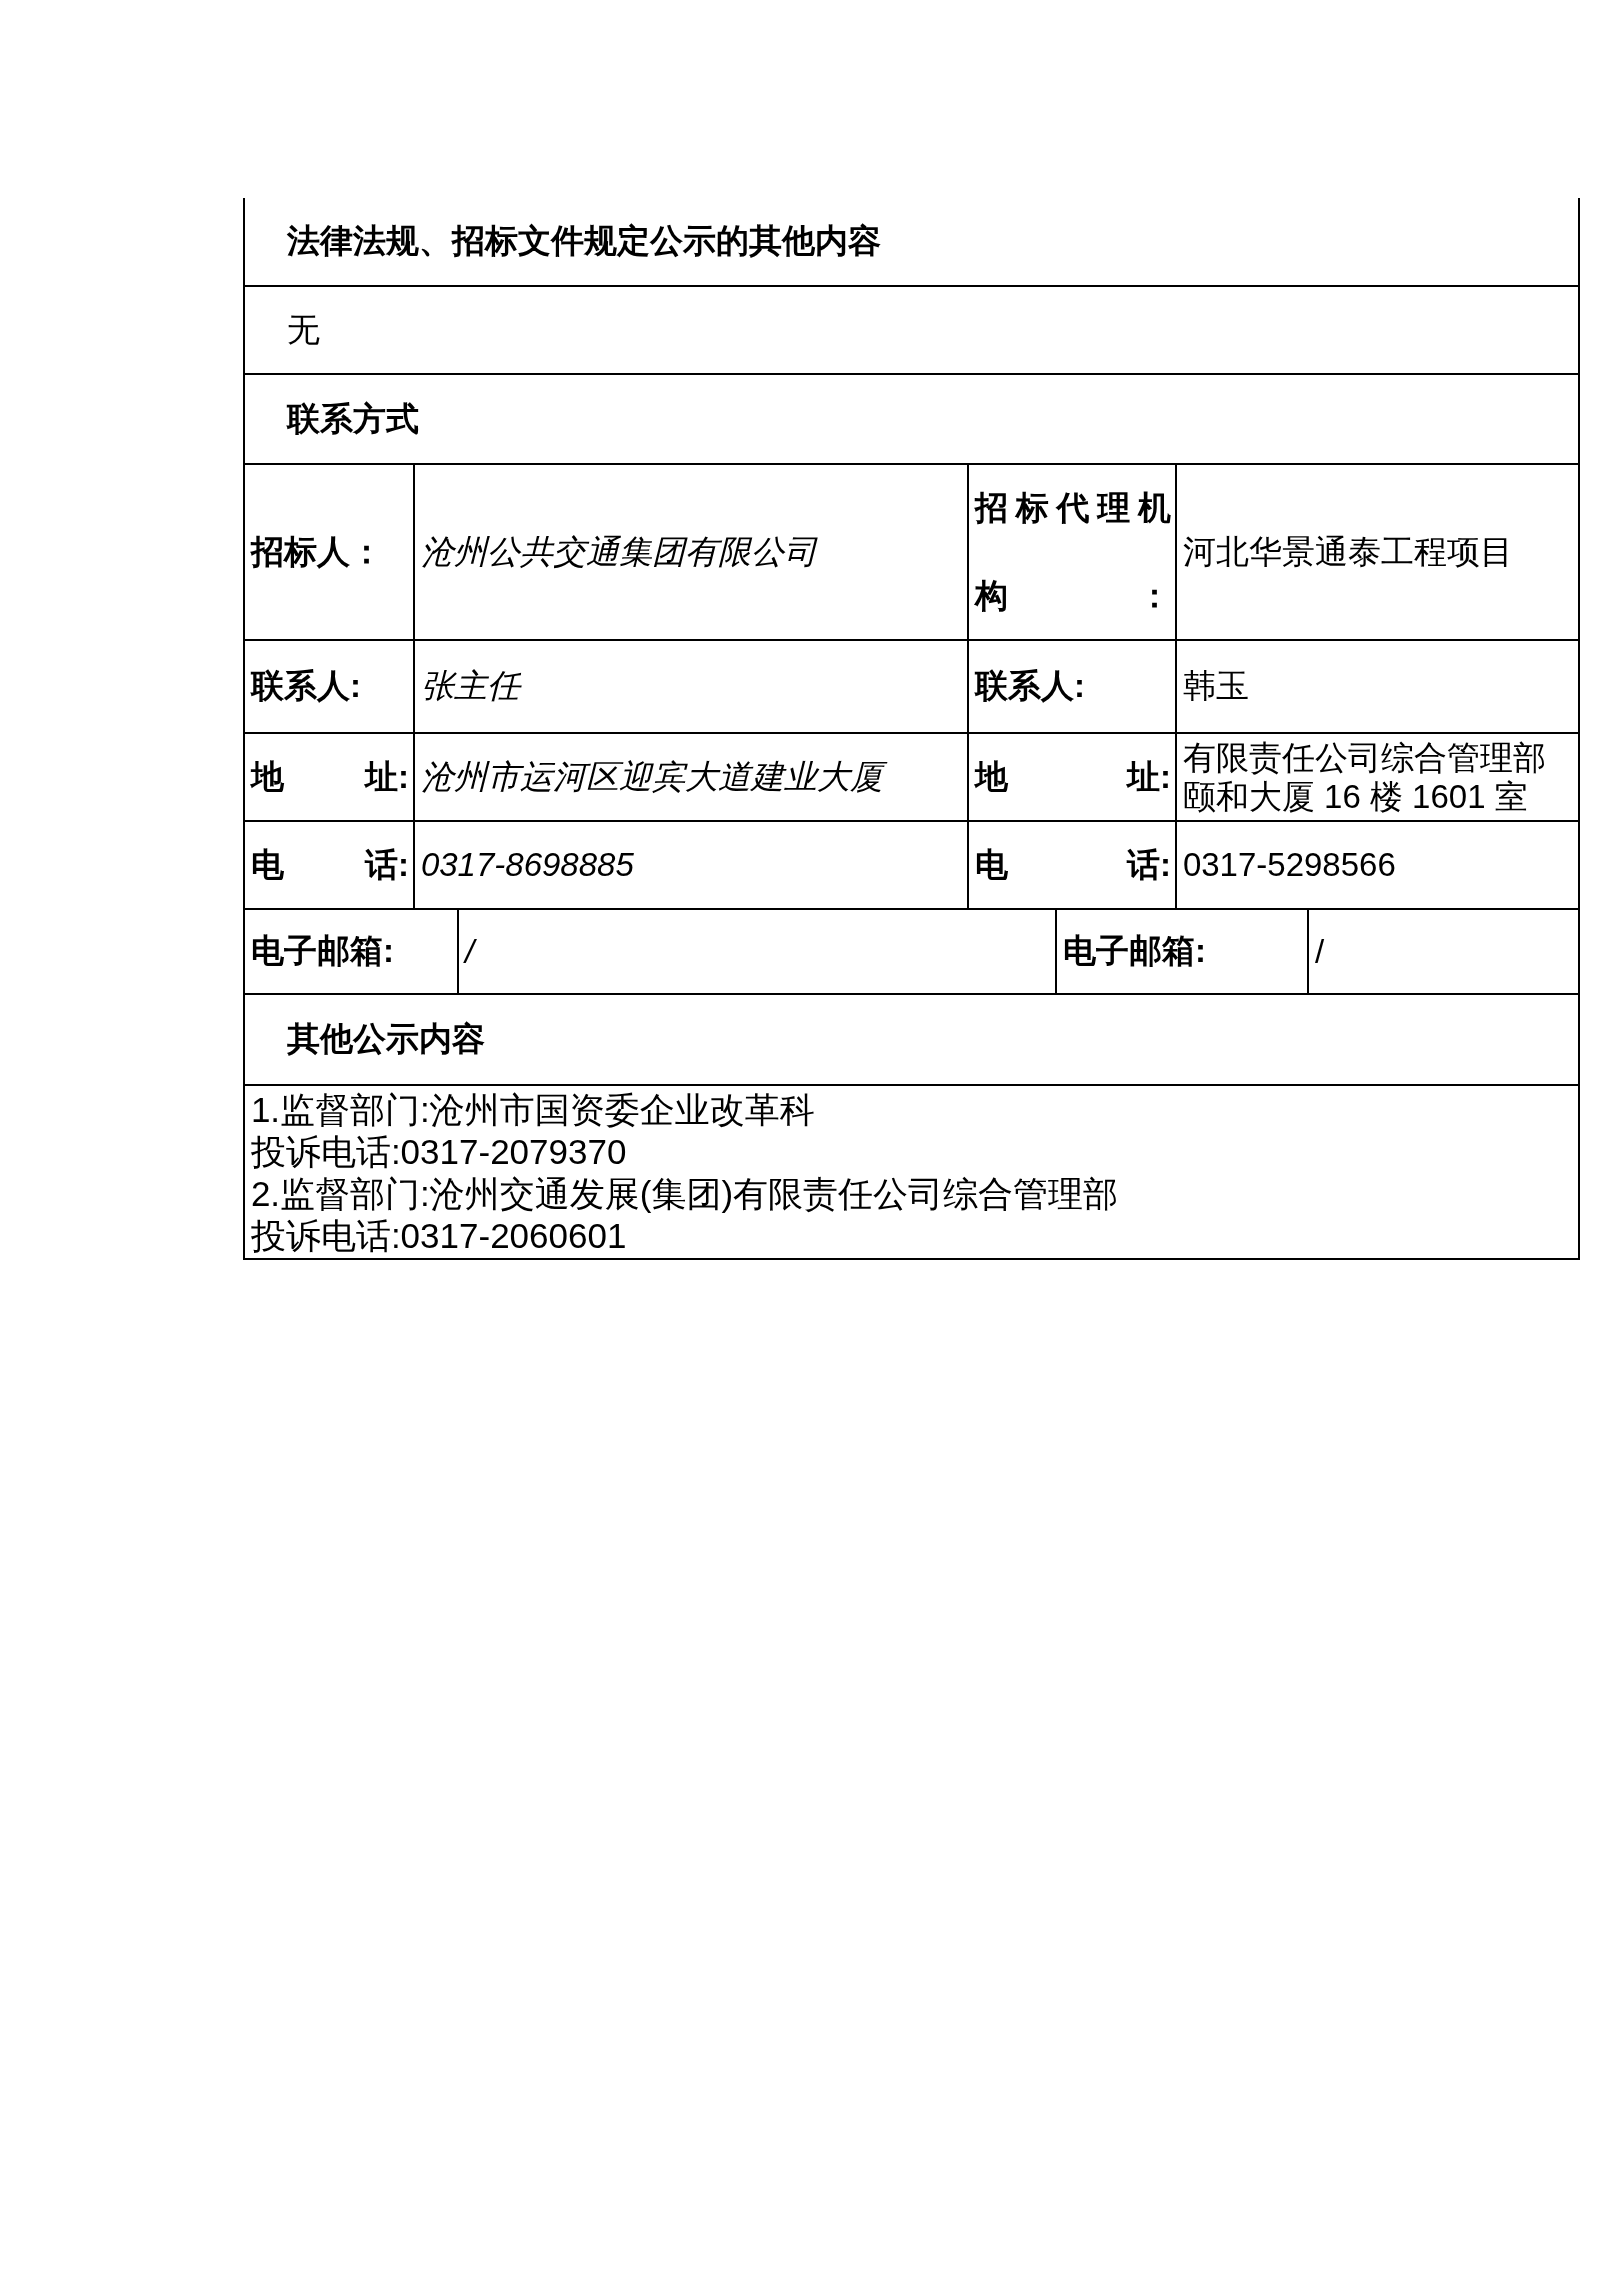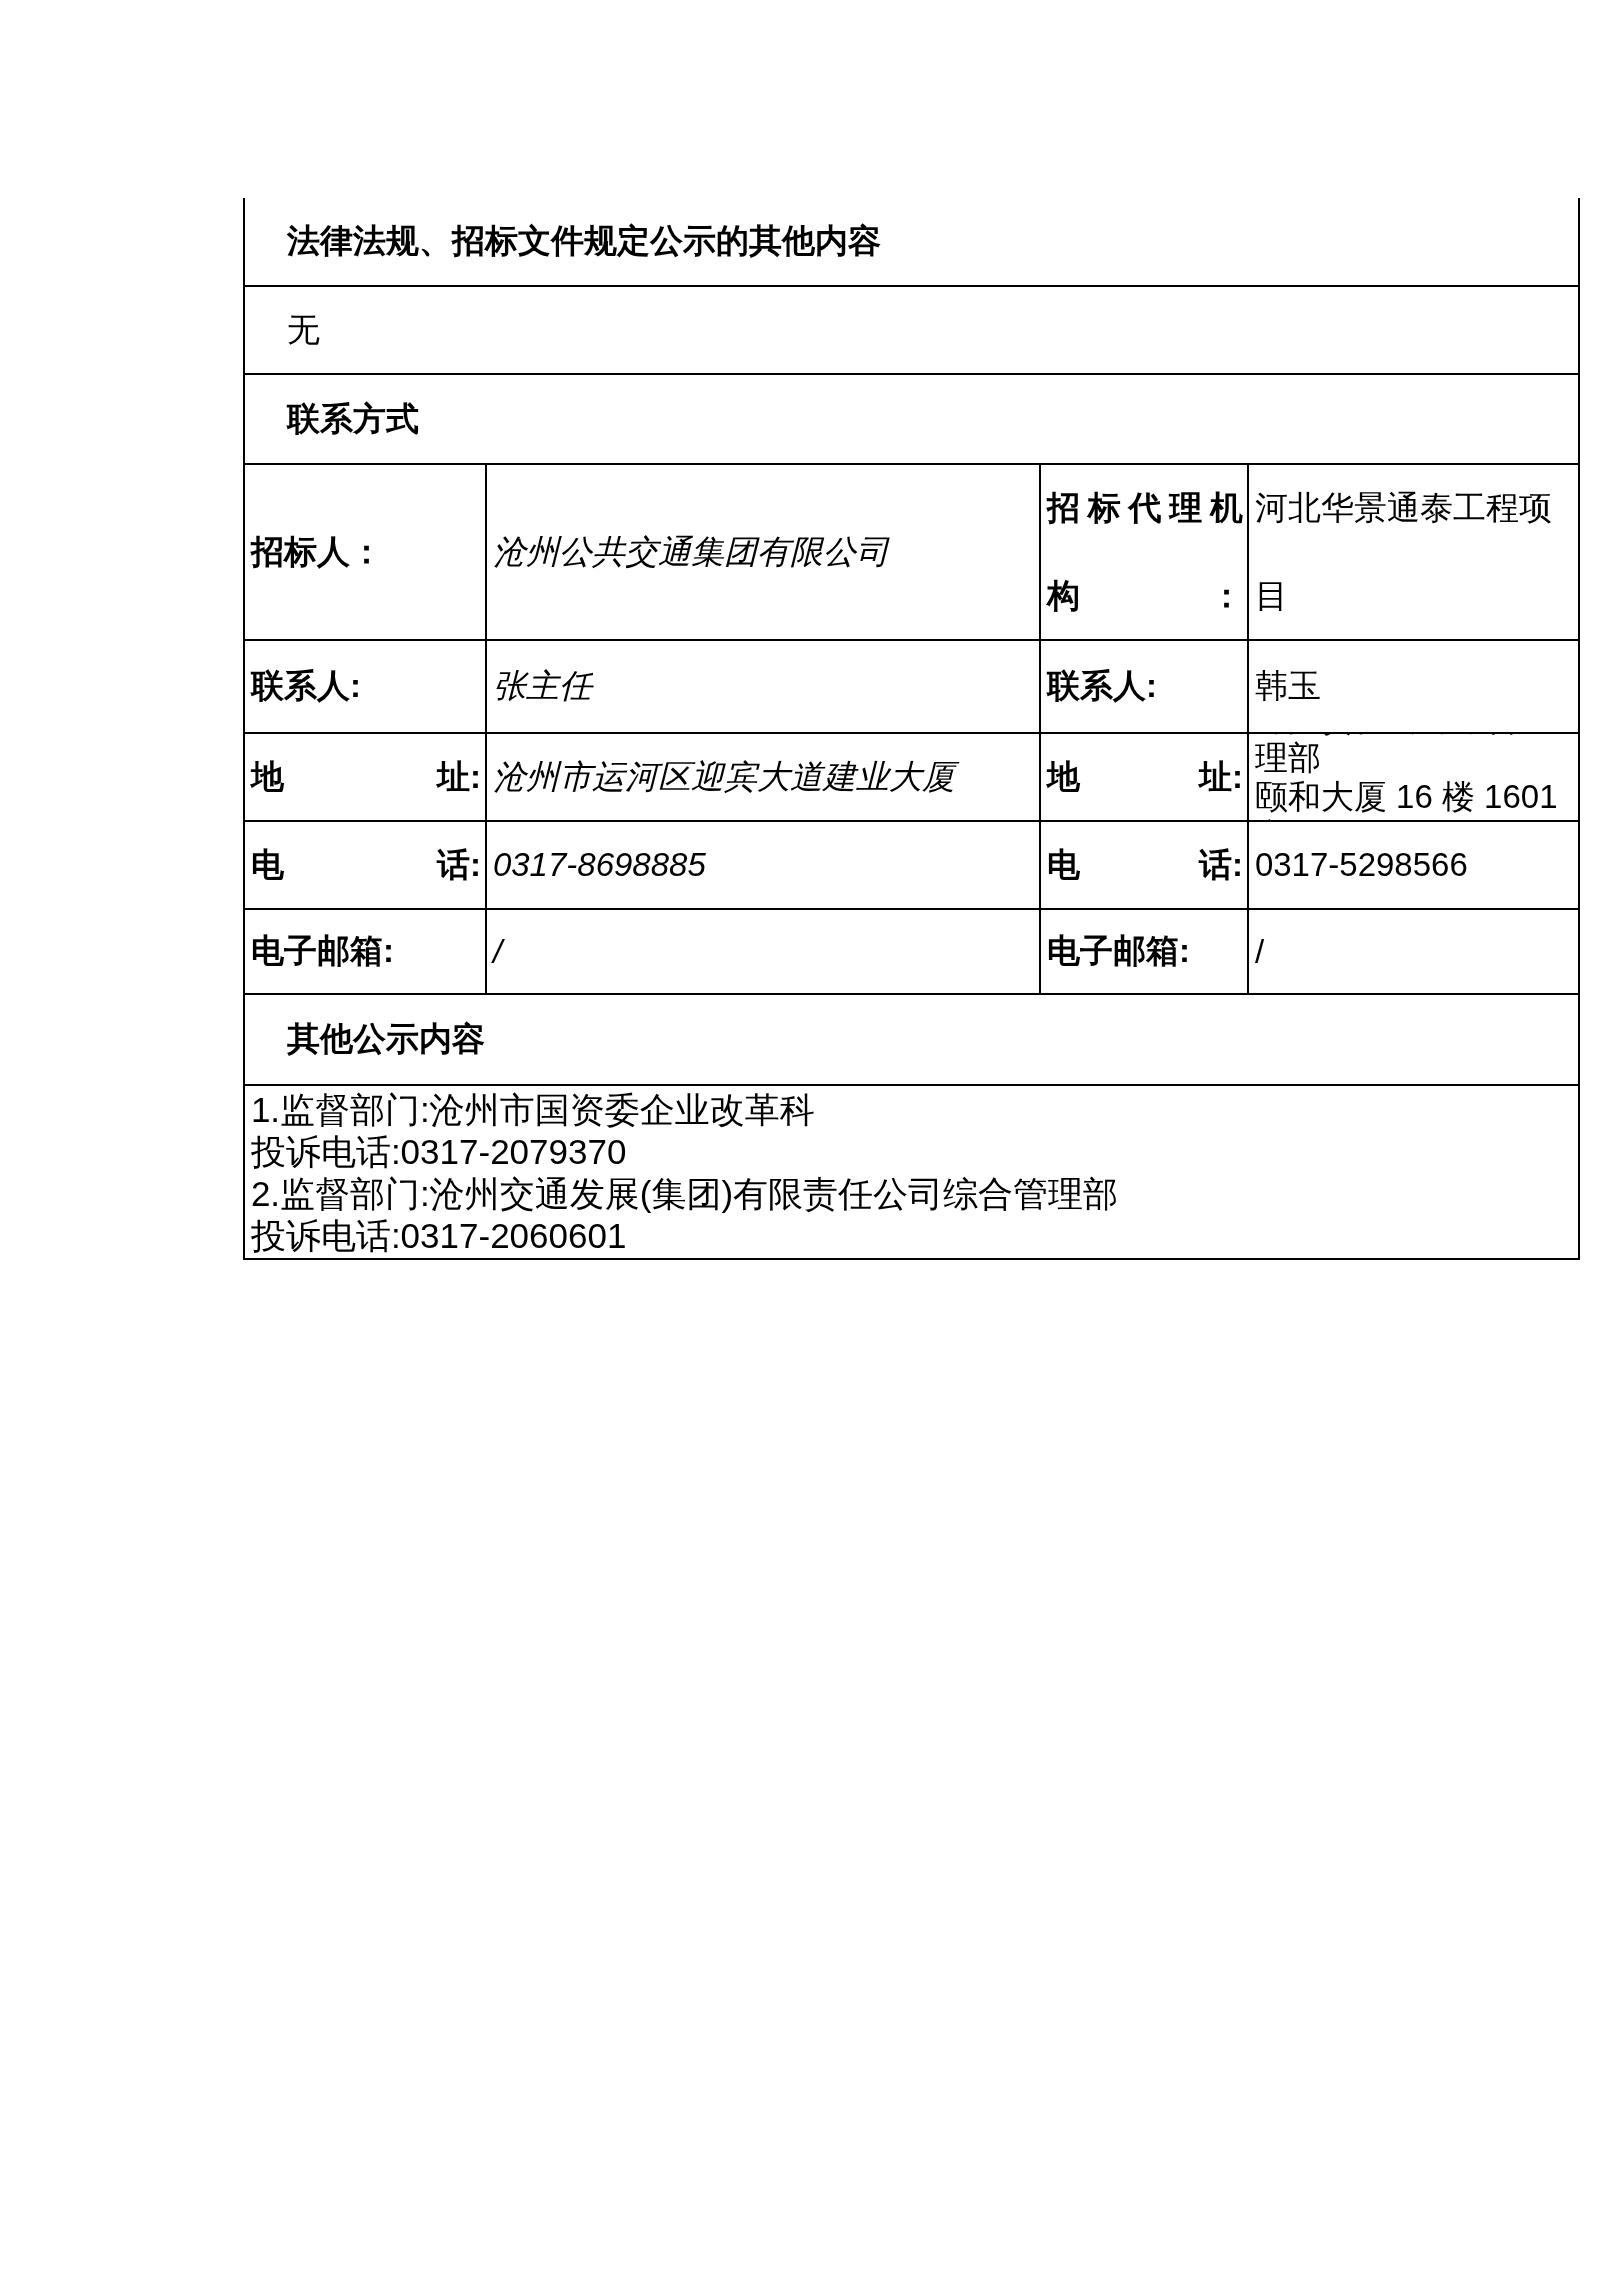--- a/index.html
+++ b/index.html
@@ -15,29 +15,29 @@
     box-sizing:border-box;
   }
   .row { display:flex; border-bottom:2px solid #000; box-sizing:border-box; }
   .r1 { height:89px; }
   .r2 { height:88px; }
   .r3 { height:90px; }
   .r4 { height:176px; }
   .r5 { height:93px; }
   .r6 { height:88px; }
   .r7 { height:88px; }
-  .r8 { height:85px; }
+  .r8 { height:85px;gap:44px; }
   .r9 { height:91px; }
   .r10{ height:174px; border-bottom:2.9px solid #000; }
   .cell {
     box-sizing:border-box; display:flex; align-items:center;
     padding:0 3.9px 0 5.9px; overflow:hidden;
   }
   .sep { border-left:2px solid #000; }
-  .c1 { width:240px; }
+  .c1 { width:168px; }
   .c2 { width:554px;font-style:italic; }
   .c3 { width:208px; }
   .c4 { flex:1; }
   .grow { flex:1;padding-left:42px; }
   .lab {
     font-weight:bold; font-size:33px;
     font-family:"Liberation Sans","DejaVu Sans",sans-serif;
   }
   
   .val { font-size:33px; font-family:"Liberation Sans", serif; }

